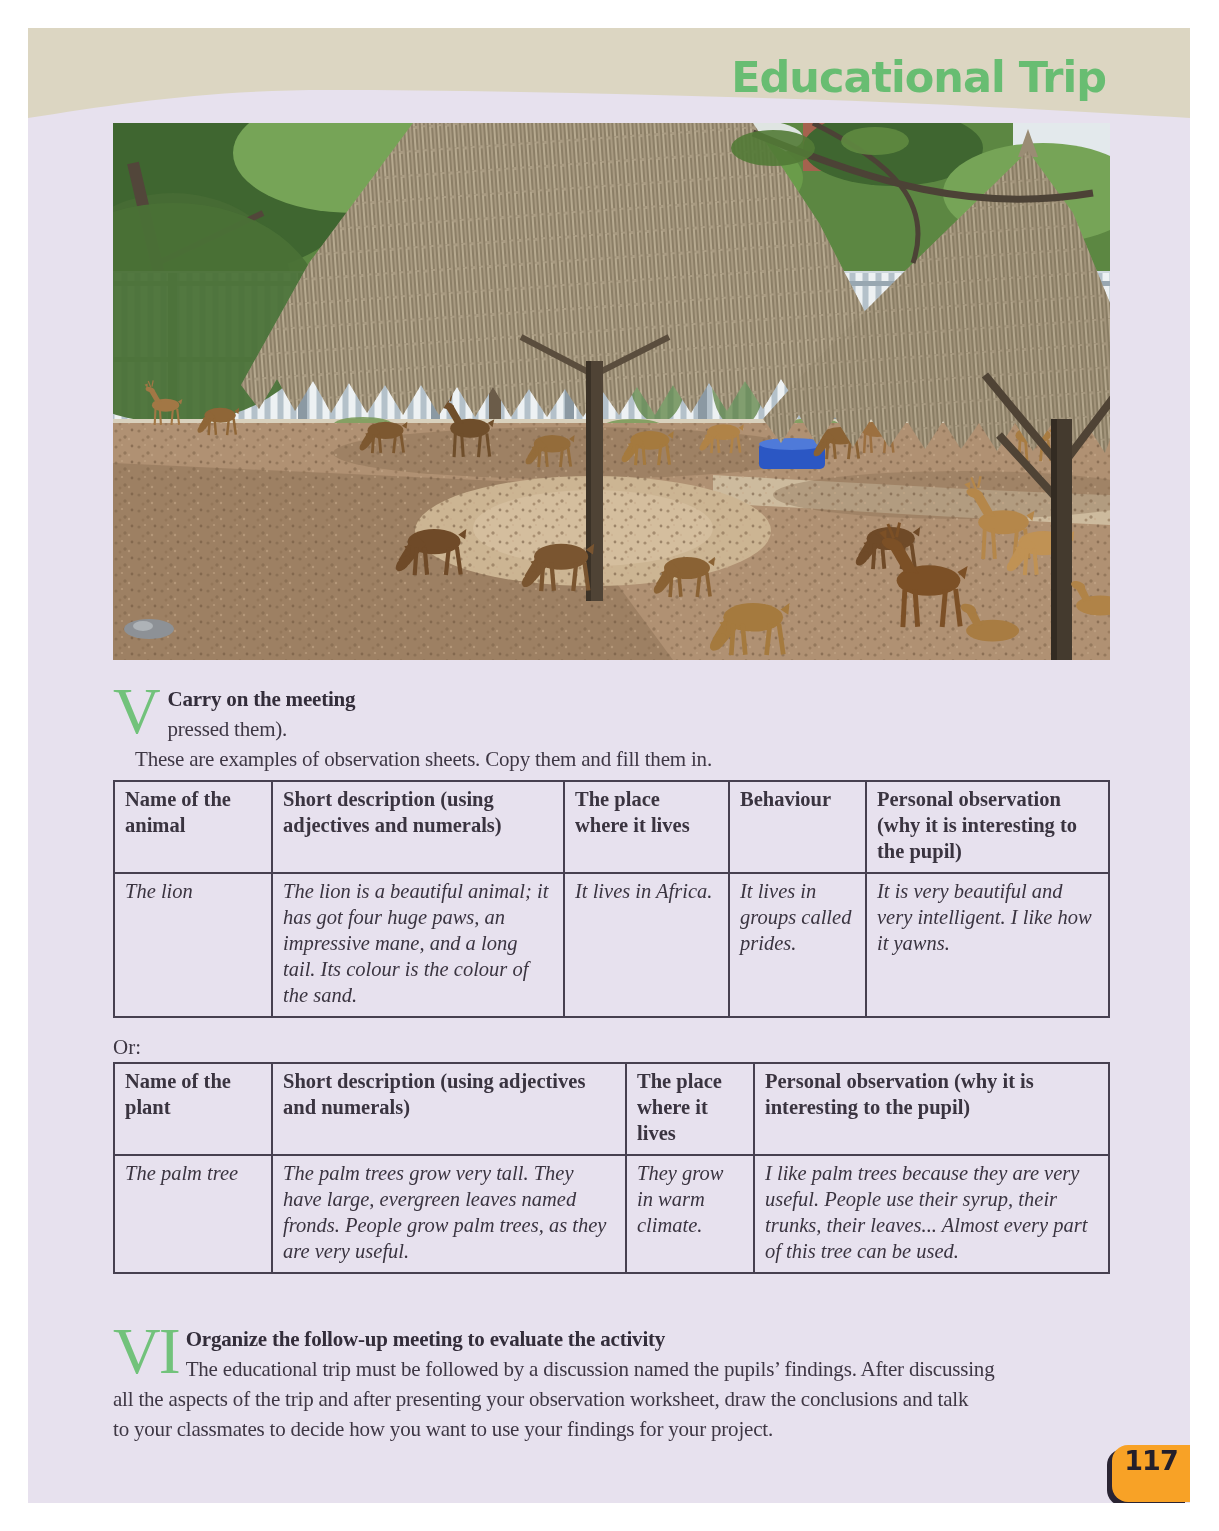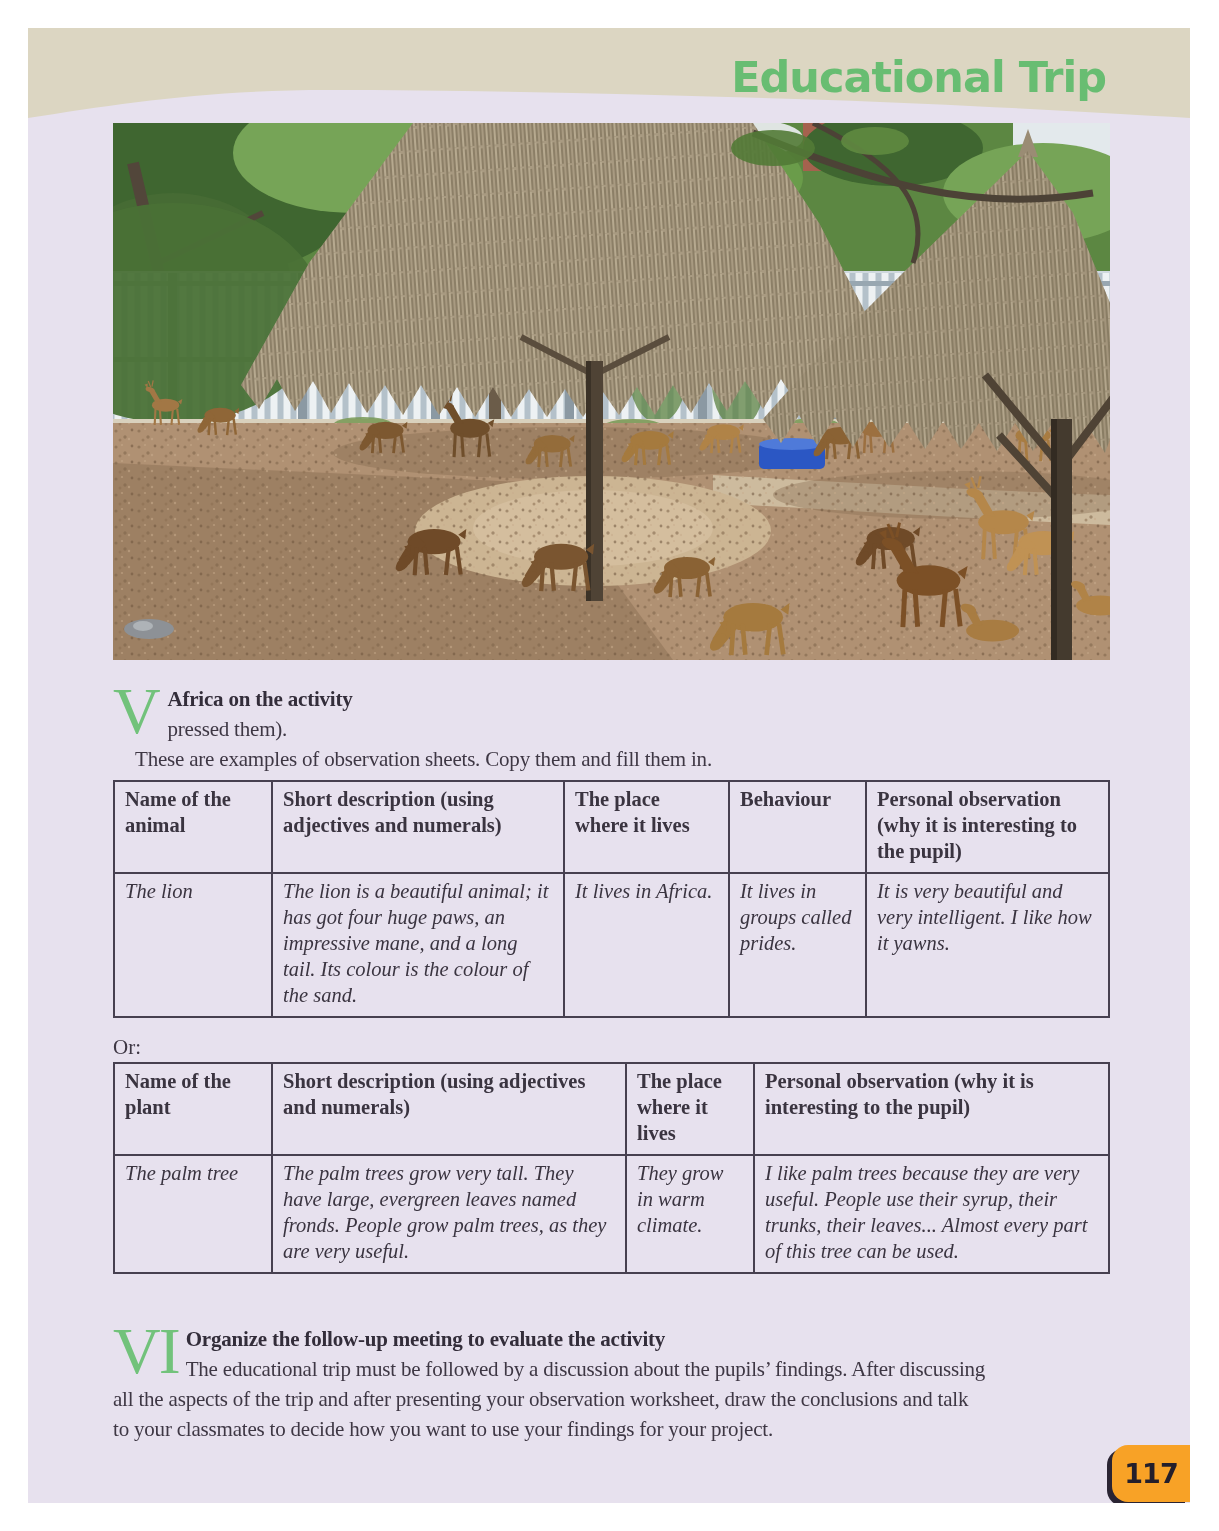--- a/index.html
+++ b/index.html
@@ -30,21 +30,21 @@
         padding:4px 10px 8px 10px;font-size:20.5px;line-height:26px;color:#3a3440;}
   table.obs th{text-align:left;font-weight:bold;border-radius:20px;}
   table.obs td{font-style:italic;border-radius:26px;}
   .or{margin-top:17px;font-size:21px;color:#3e3744;}
   .sec-vi{margin-top:50px;}
   .dropcap.wide{letter-spacing:-2px;}
   
   .page-badge{position:absolute;right:0;bottom:1px;width:78px;height:57px;
         background:#f8a226;border-radius:16px 0 0 16px;
         box-shadow:-5px 4px 0 #2a2433;
-        display:flex;align-items:center;justify-content:center;}
+        display:flex;align-items:flex-start;justify-content:center;}
   .page-badge span{font-family:"DejaVu Sans", sans-serif;font-weight:bold;
         font-size:27px;color:#241f2b;letter-spacing:-1px;}
 </style>
 </head>
 <body>
 
 <div class="stage">
   <div class="page">
 
     <svg class="banner" viewBox="0 0 1162 135" preserveAspectRatio="none">
@@ -227,21 +227,21 @@
             <use href="#dg" transform="translate(742,446) scale(1.05)" color="#6f4a28"></use>
             <use href="#ds" transform="translate(772,504) scale(1.45)" color="#7c5026"></use>
             <use href="#dl" transform="translate(852,518) scale(1.15)" color="#a87c42"></use>
             <use href="#dl" transform="translate(962,492) scale(1.05)" color="#b08347"></use>
           </g>
         </svg>
       </figure>
 
       <section class="sec">
         <div class="dropcap">V</div>
-        <div class="sec-head">Africa on the activity</div>
+        <div class="sec-head">Carry on the meeting</div>
         <div class="sec-line">pressed them).</div>
         <div class="sec-line indent">These are examples of observation sheets. Copy them and fill them in.</div>
       </section>
 
       <table class="obs">
         <colgroup>
           <col style="width:158px">
             <col style="width:292px">
             <col style="width:165px">
           <col style="width:137px">
@@ -290,21 +290,21 @@
             <td>The palm trees grow very tall. They have large, evergreen leaves named fronds. People grow palm trees, as they are very useful.</td>
             <td>They grow in warm climate.</td>
             <td>I like palm trees because they are very useful. People use their syrup, their trunks, their leaves... Almost every part of this tree can be used.</td>
           </tr>
         </tbody>
       </table>
 
       <section class="sec sec-vi">
         <div class="dropcap wide">VI</div>
         <div class="sec-head">Organize the follow-up meeting to evaluate the activity</div>
-        <div class="sec-line">The educational trip must be followed by a discussion about the pupils’ findings. After discussing</div>
+        <div class="sec-line">The educational trip must be followed by a discussion named the pupils’ findings. After discussing</div>
         <div class="sec-line">all the aspects of the trip and after presenting your observation worksheet, draw the conclusions and talk</div>
         <div class="sec-line">to your classmates to decide how you want to use your findings for your project.</div>
       </section>
     </div>
 
     <div class="page-badge">
       <span>117</span>
     </div>
   </div>
 </div>

